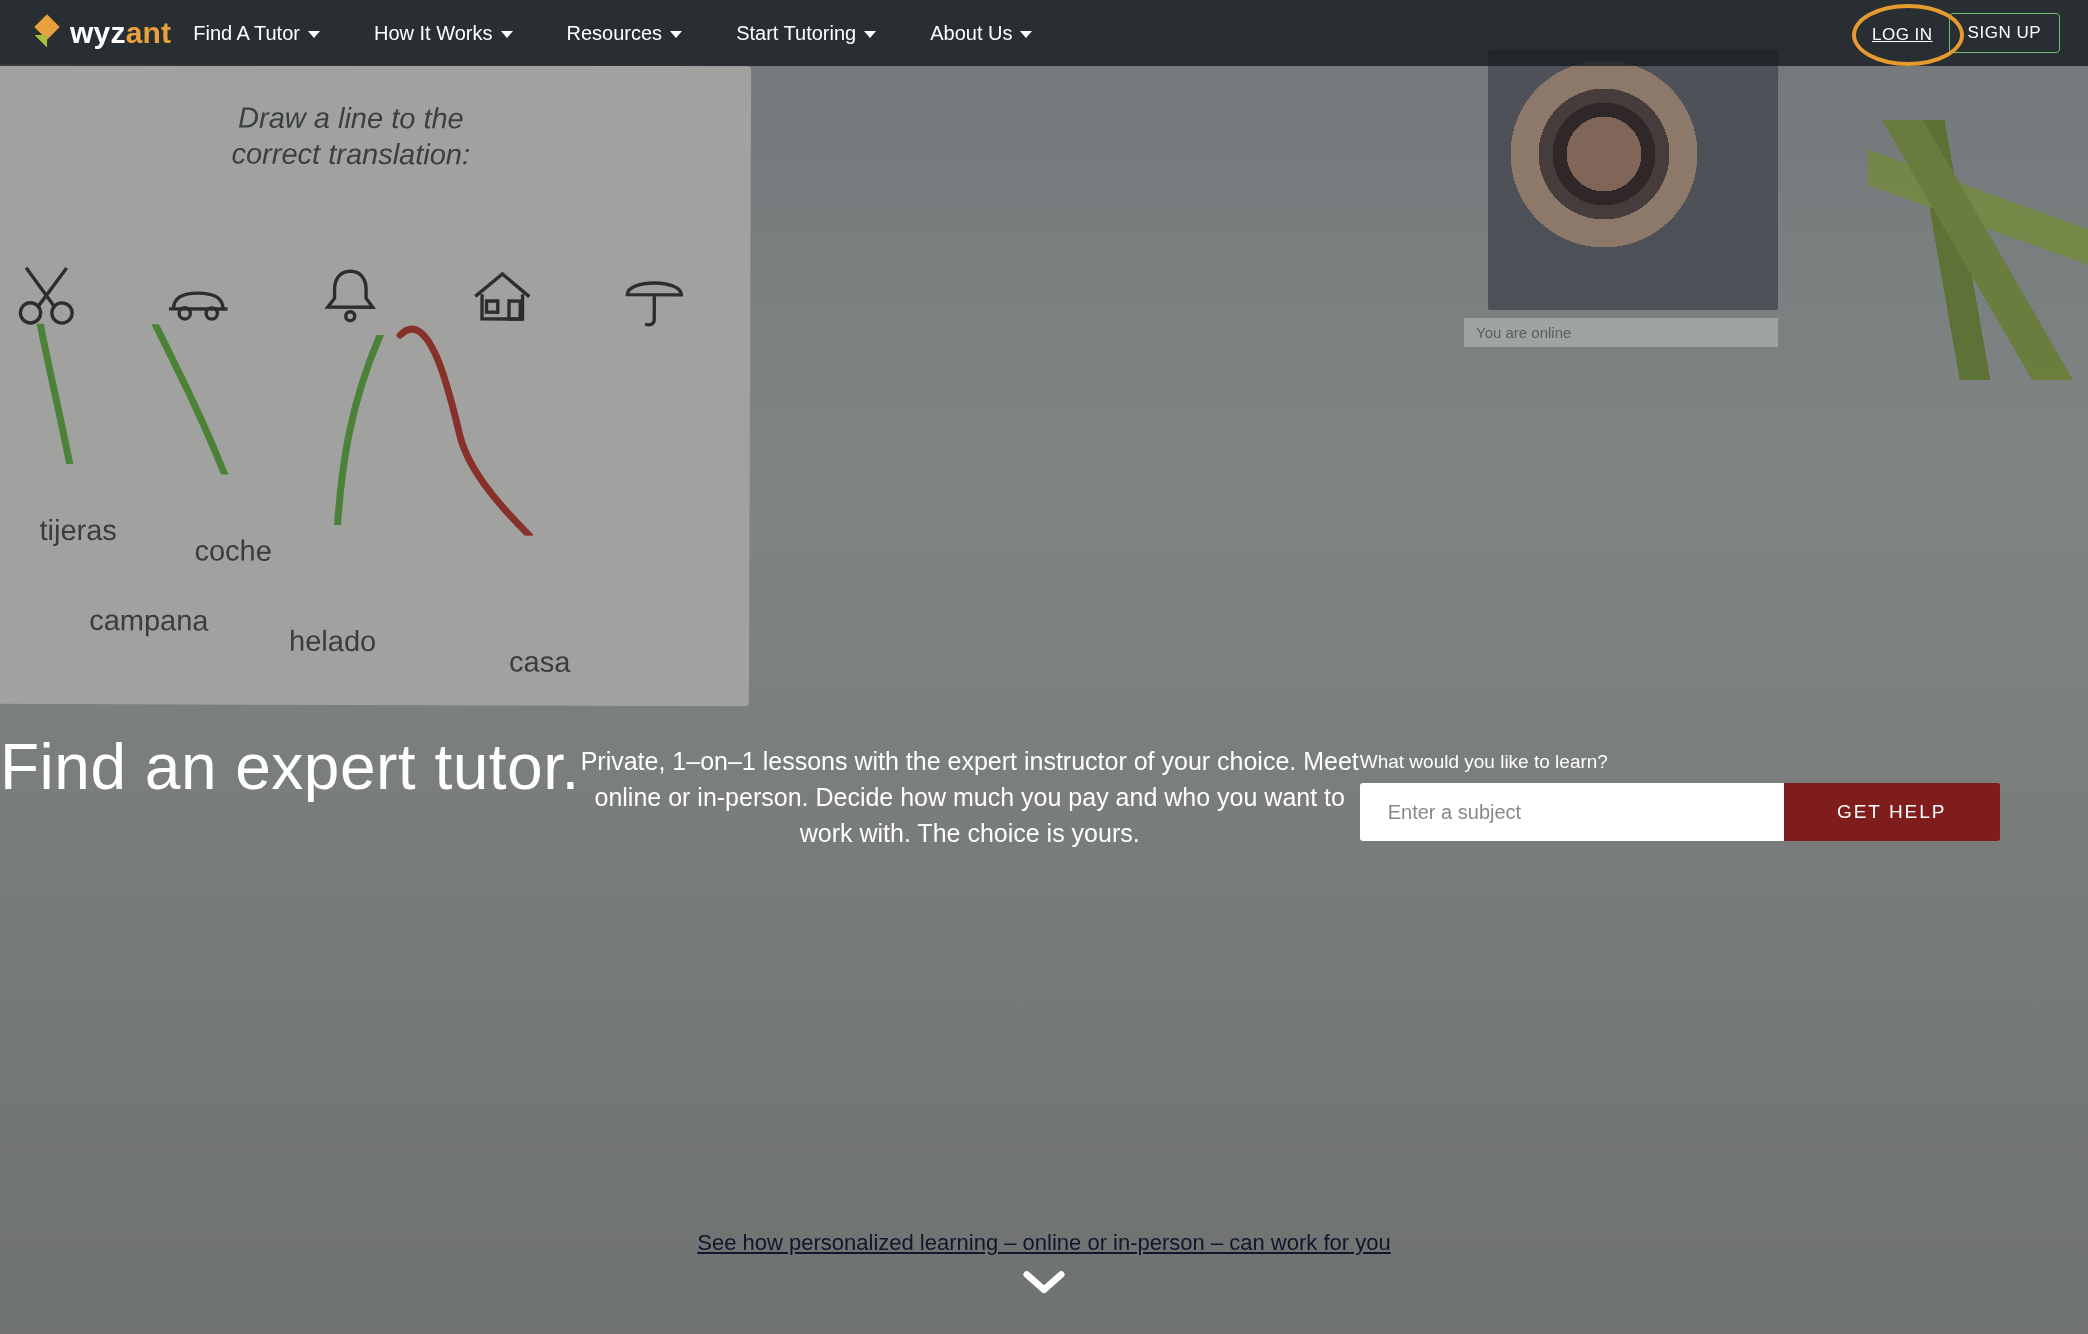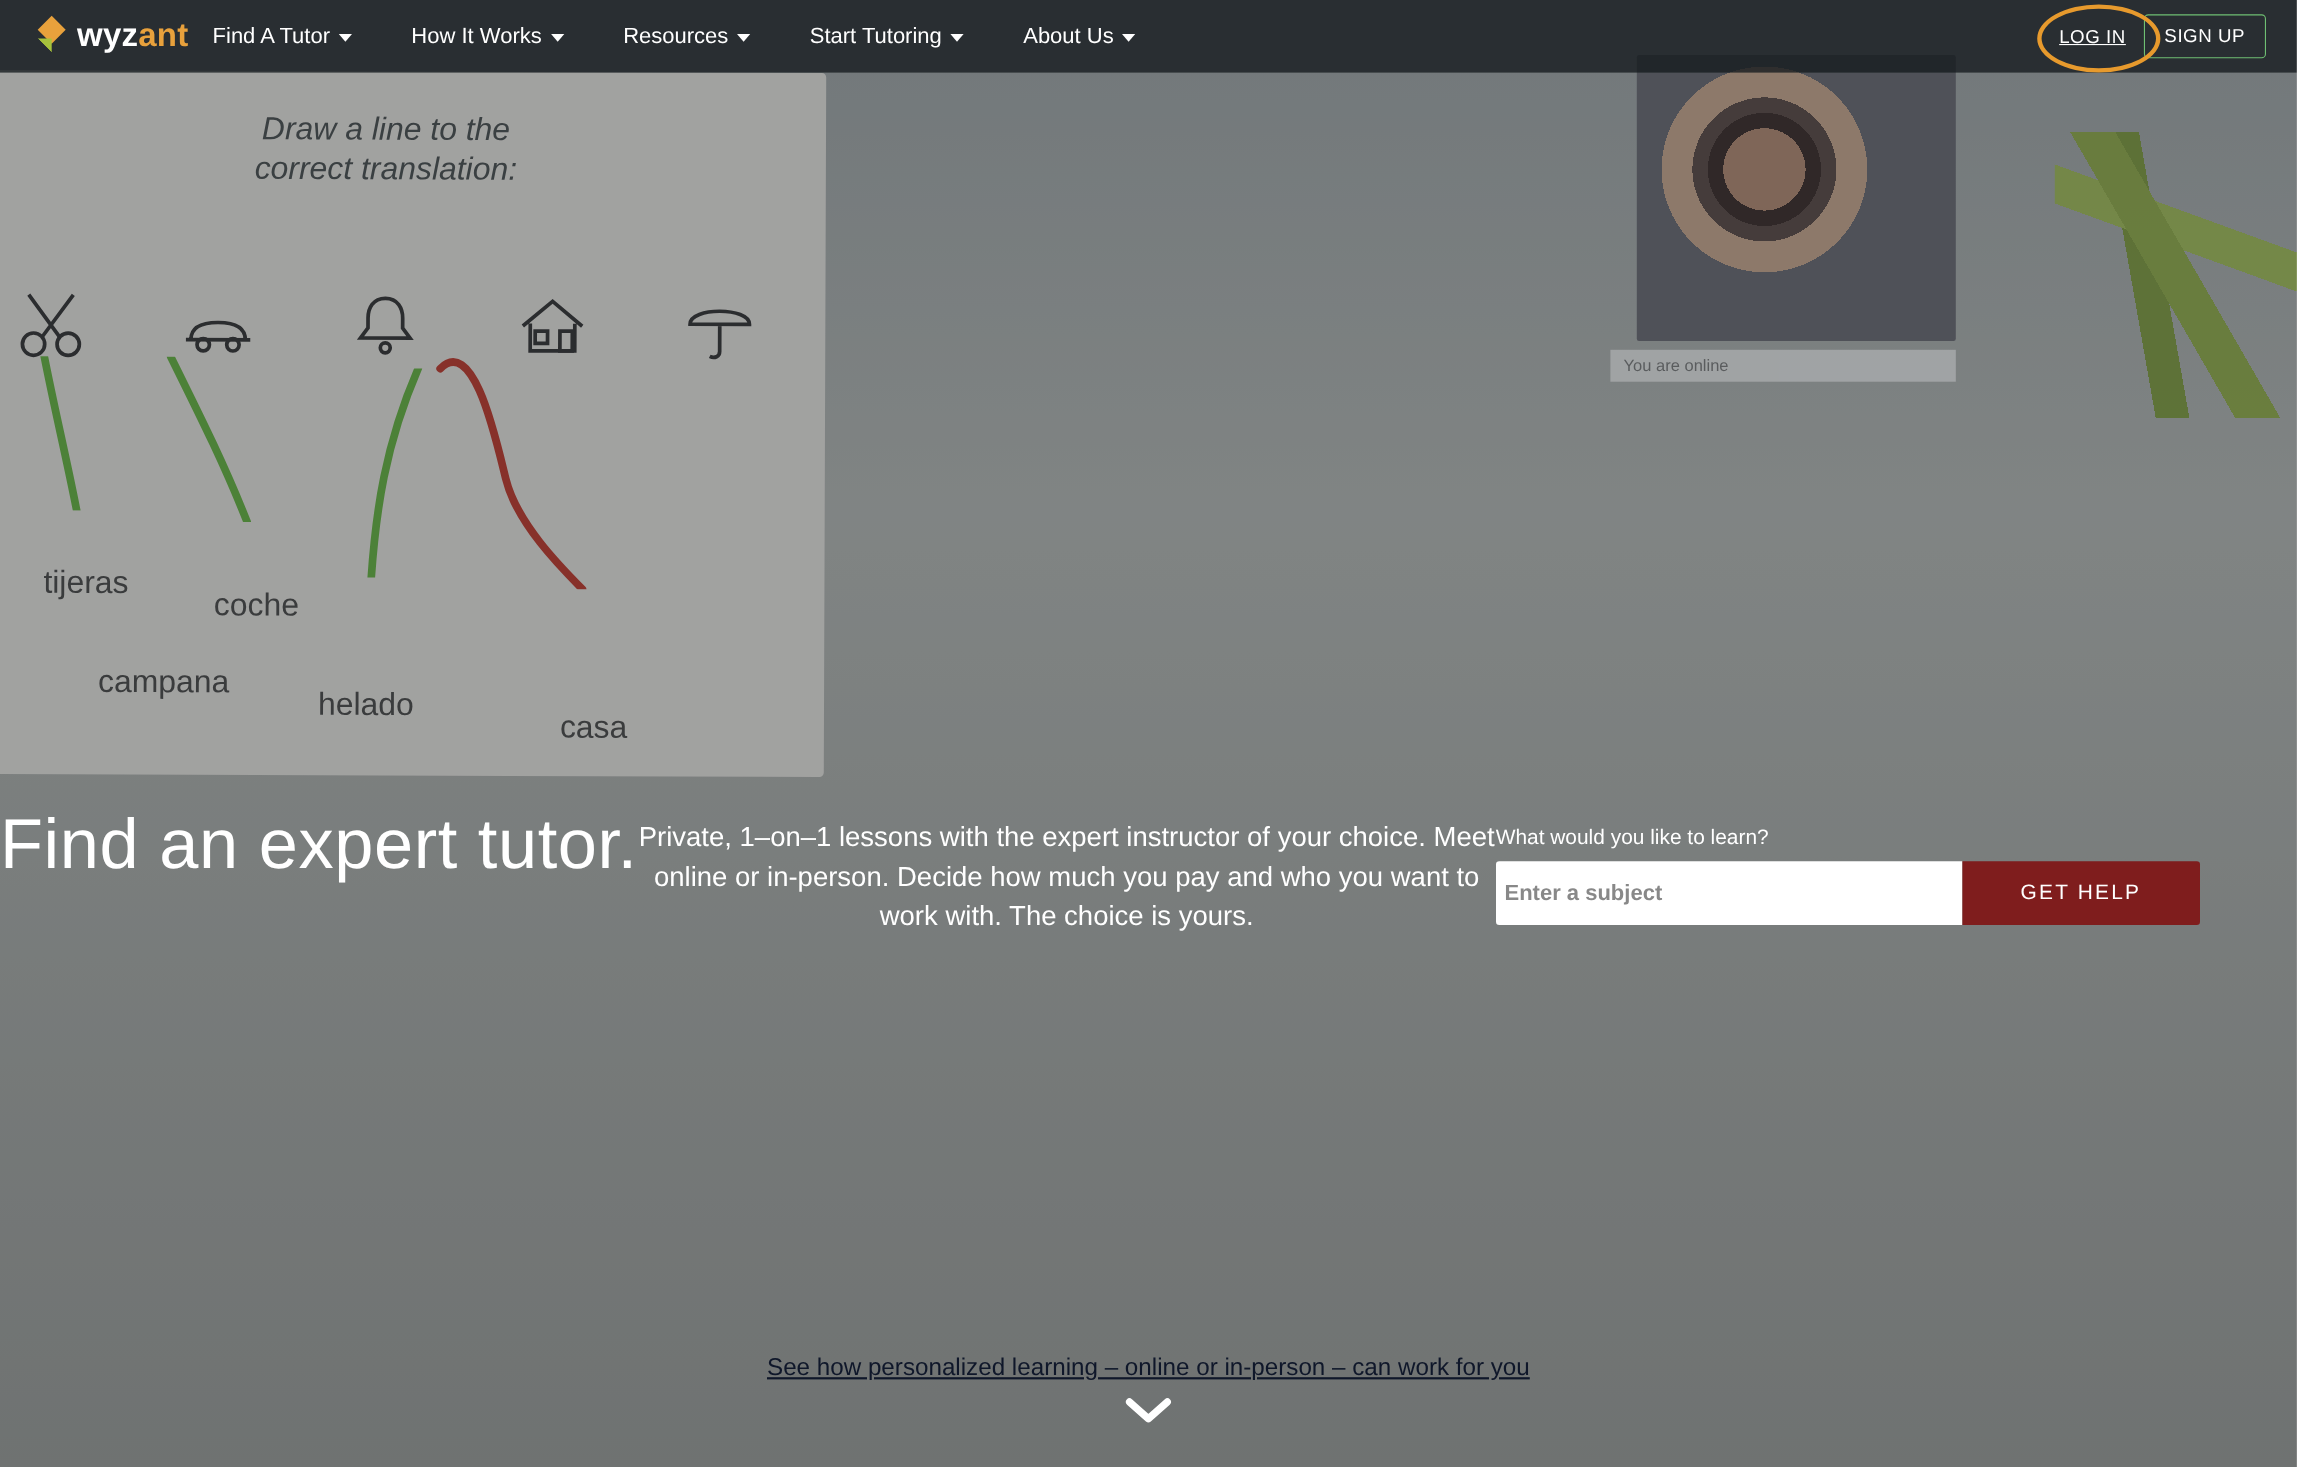--- a/index.html
+++ b/index.html
@@ -83,23 +83,22 @@
     }
     .hero h1 { font-size:64px; font-weight:400; letter-spacing:.5px; }
     .hero p.sub {
       margin-top: 60px; max-width: 780px; text-align:center;
       font-size:25px; line-height:1.45; font-weight:300;
     }
     .search-wrap { margin-top: 58px; width: 640px; }
     .search-label { font-size:19px; margin-bottom:10px; display:block; }
     .search-row { display:flex; height:58px; }
     .search-row input {
-      flex:1; border:none; outline:none; padding:0 8px; font-size:20px; color:#0c4a6e;
+      flex:1; border:none; outline:none; padding:0 28px; font-size:20px; color:#0c4a6e;
       border-radius:3px 0 0 3px;
-      font-weight:bold;
     }
     .search-row input::placeholder { color:#888; }
     .search-row button {
       width:216px; border:none; background:#7f1d1d; color:#fff;
       font-size:19px; letter-spacing:2px; cursor:pointer;
       border-radius:0 3px 3px 0;
     }
 
     .bottom {
       position:absolute; bottom: 36px; left:0; right:0;

